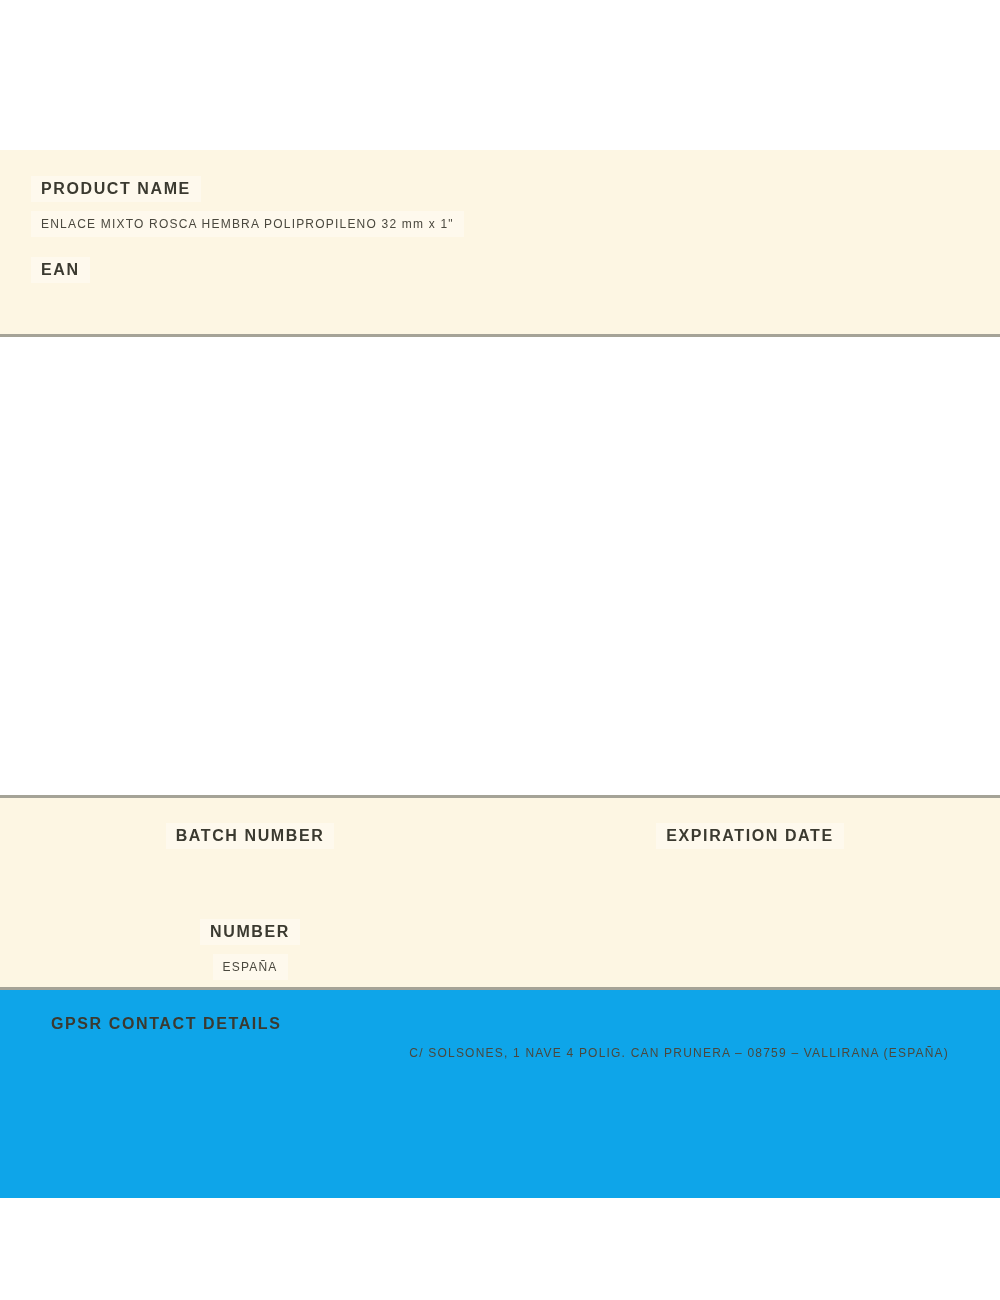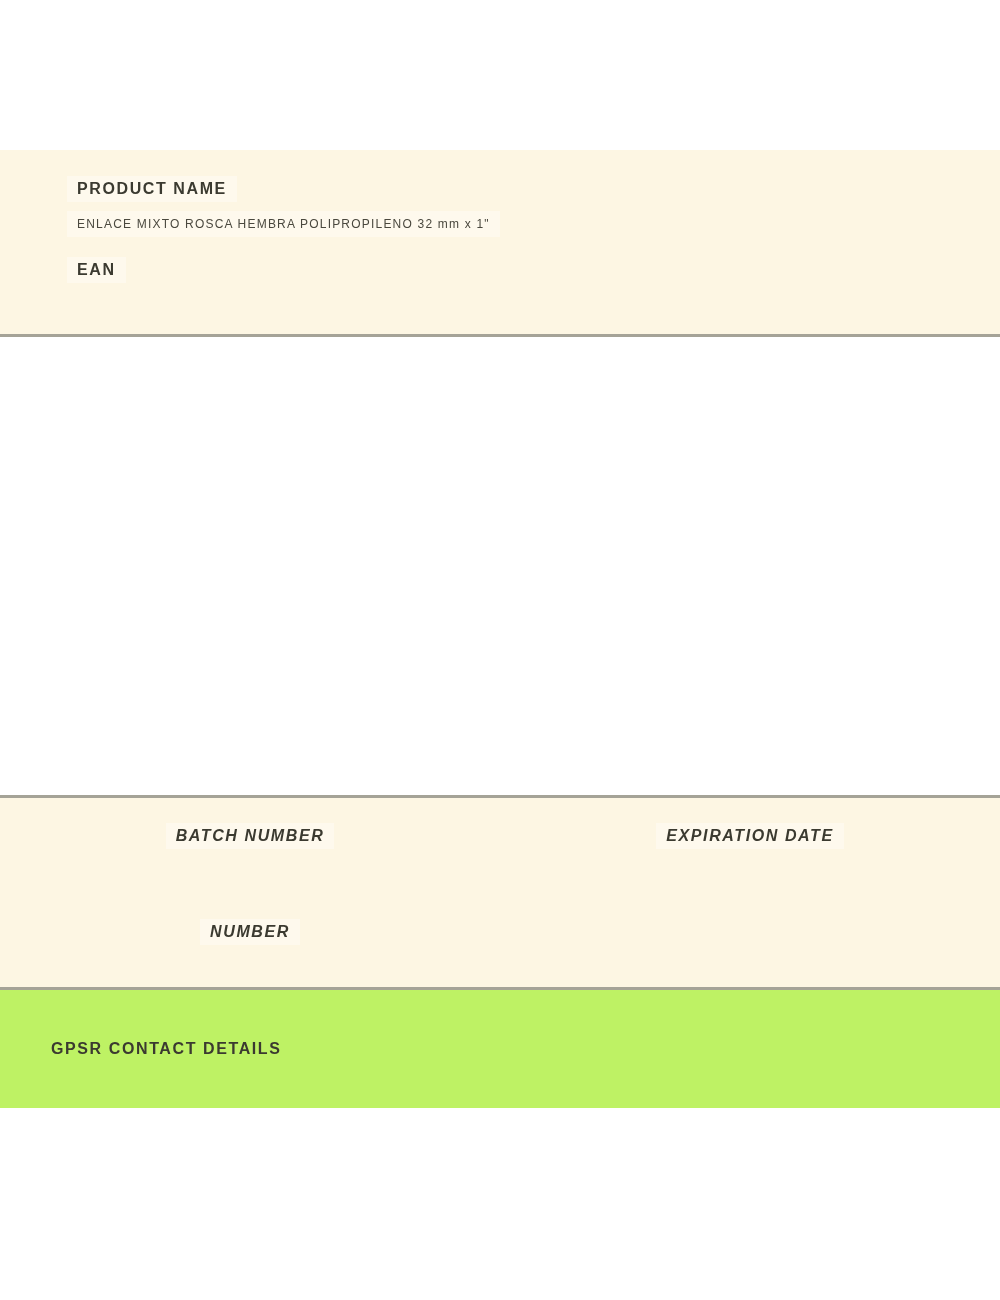--- a/index.html
+++ b/index.html
@@ -21,21 +21,21 @@
     left: 0;
     width: 1000px;
     box-sizing: border-box;
     background: #fdf6e3;
   }
 
   
   .section-product {
     top: 150px;
     height: 187px;
-    padding: 26px 51px 0 77px;
+    padding: 26px 51px 0 41px;
     border-bottom: 3px solid #a5a397;
   }
 
   
   .section-batch {
     top: 795px;
     height: 195px;
     border-top: 3px solid #a5a397;
     border-bottom: 3px solid #a5a397;
     padding-top: 25px;
@@ -48,23 +48,23 @@
     width: 50%;
     text-align: center;
   }
   .row-gap {
     height: 70px;
   }
 
   
   .section-gpsr {
     top: 990px;
-    height: 118px;
-    background: #bef264;
-    padding: 49px 51px 0 51px;
+    height: 208px;
+    background: #0ea5e9;
+    padding: 24px 51px 0 51px;
   }
   .gpsr-address-line {
     text-align: right;
     margin-top: 9px;
   }
 
   
   .label {
     font-weight: bold;
     font-size: 16px;
@@ -80,21 +80,20 @@
     line-height: 20px;
   }
   .hl {
     display: inline-block;
     background: rgba(255, 255, 255, 0.38);
     padding: 3px 10px;
     margin-left: -10px;
   }
   .col .hl {
     margin-left: 0;
-    font-style: italic;
   }
   .mt9  { margin-top: 9px; }
   .mt41 { margin-top: 20px; }
 </style>
 </head>
 <body>
 
 <div class="section section-product">
   <div class="label">
     <span class="hl">PRODUCT NAME</span>
@@ -119,20 +118,26 @@
 
   <div class="row-gap"></div>
 
   <div class="two-col">
     <div class="col label">
       <span class="hl">NUMBER</span>
     </div>
   </div>
 
   <div class="two-col mt9">
+    <div class="col value">
+      <span class="hl">ESPAÑA</span>
+    </div>
   </div>
 </div>
 
 <div class="section section-gpsr">
   <div class="label">
     <span>GPSR CONTACT DETAILS</span>
   </div>
+  <div class="value gpsr-address-line">
+    <span>C/ SOLSONES, 1 NAVE 4 POLIG. CAN PRUNERA – 08759 – VALLIRANA (ESPAÑA)</span>
+  </div>
 </div>
 
 </body></html>

